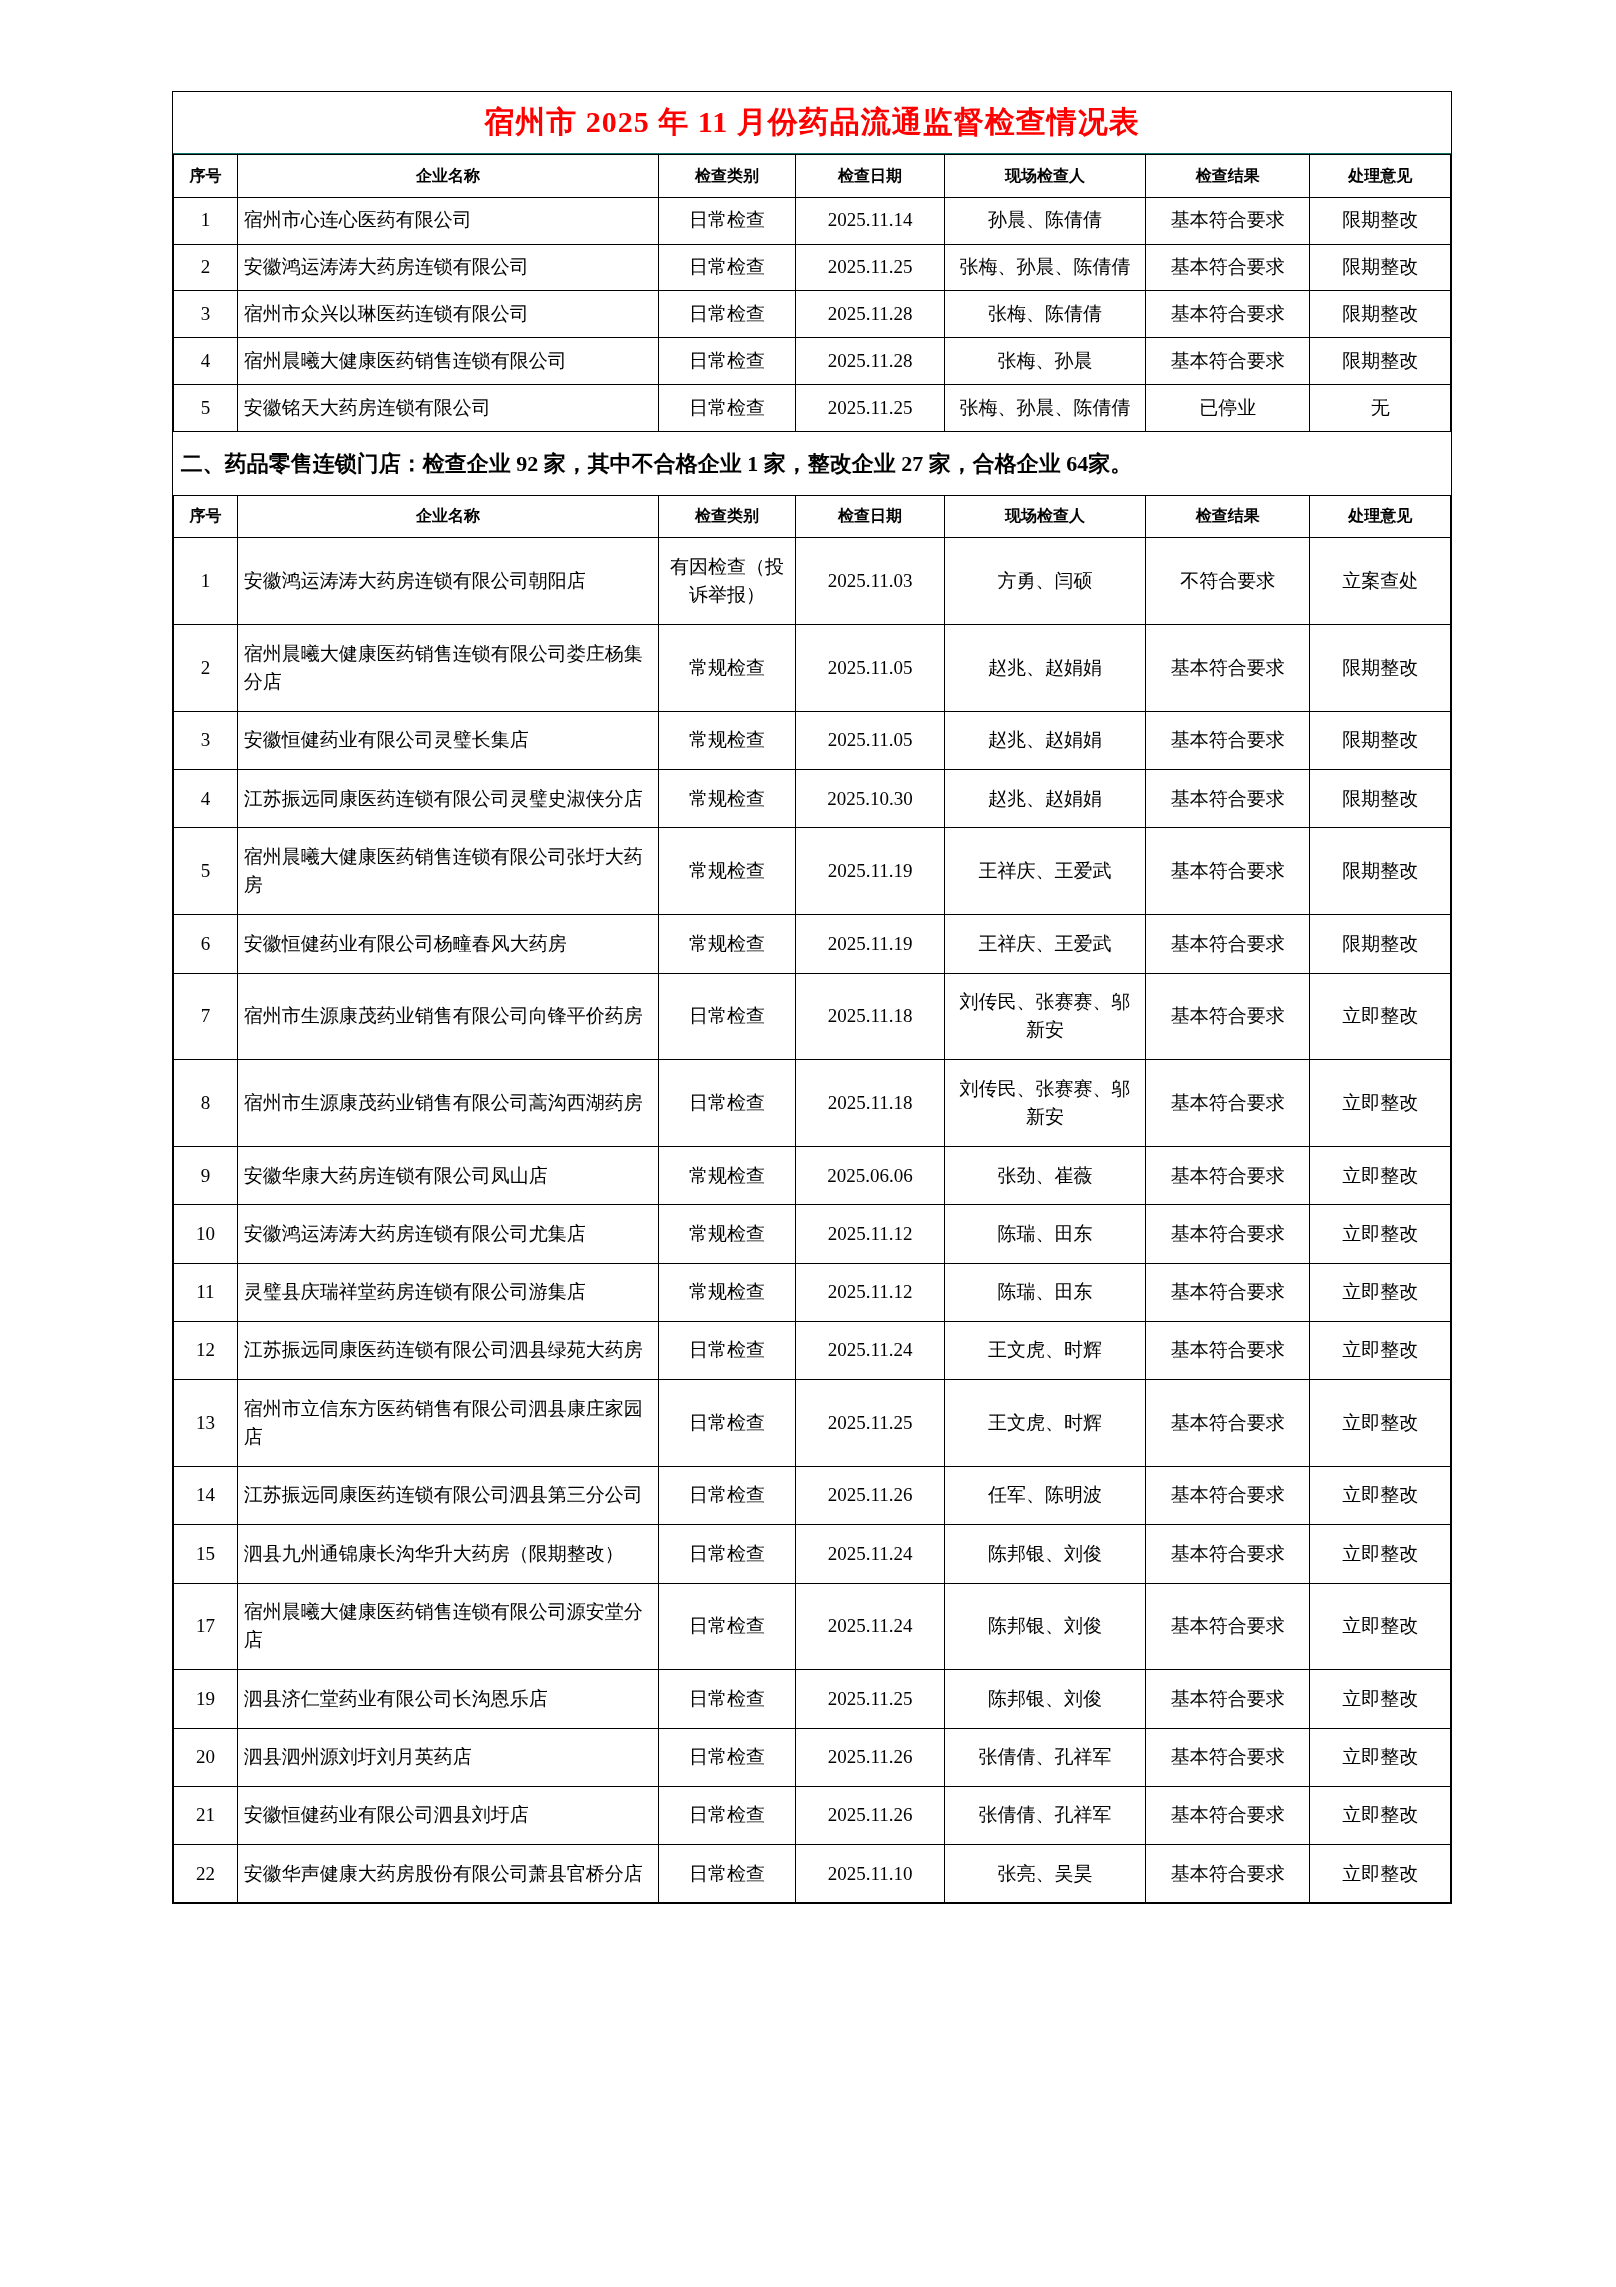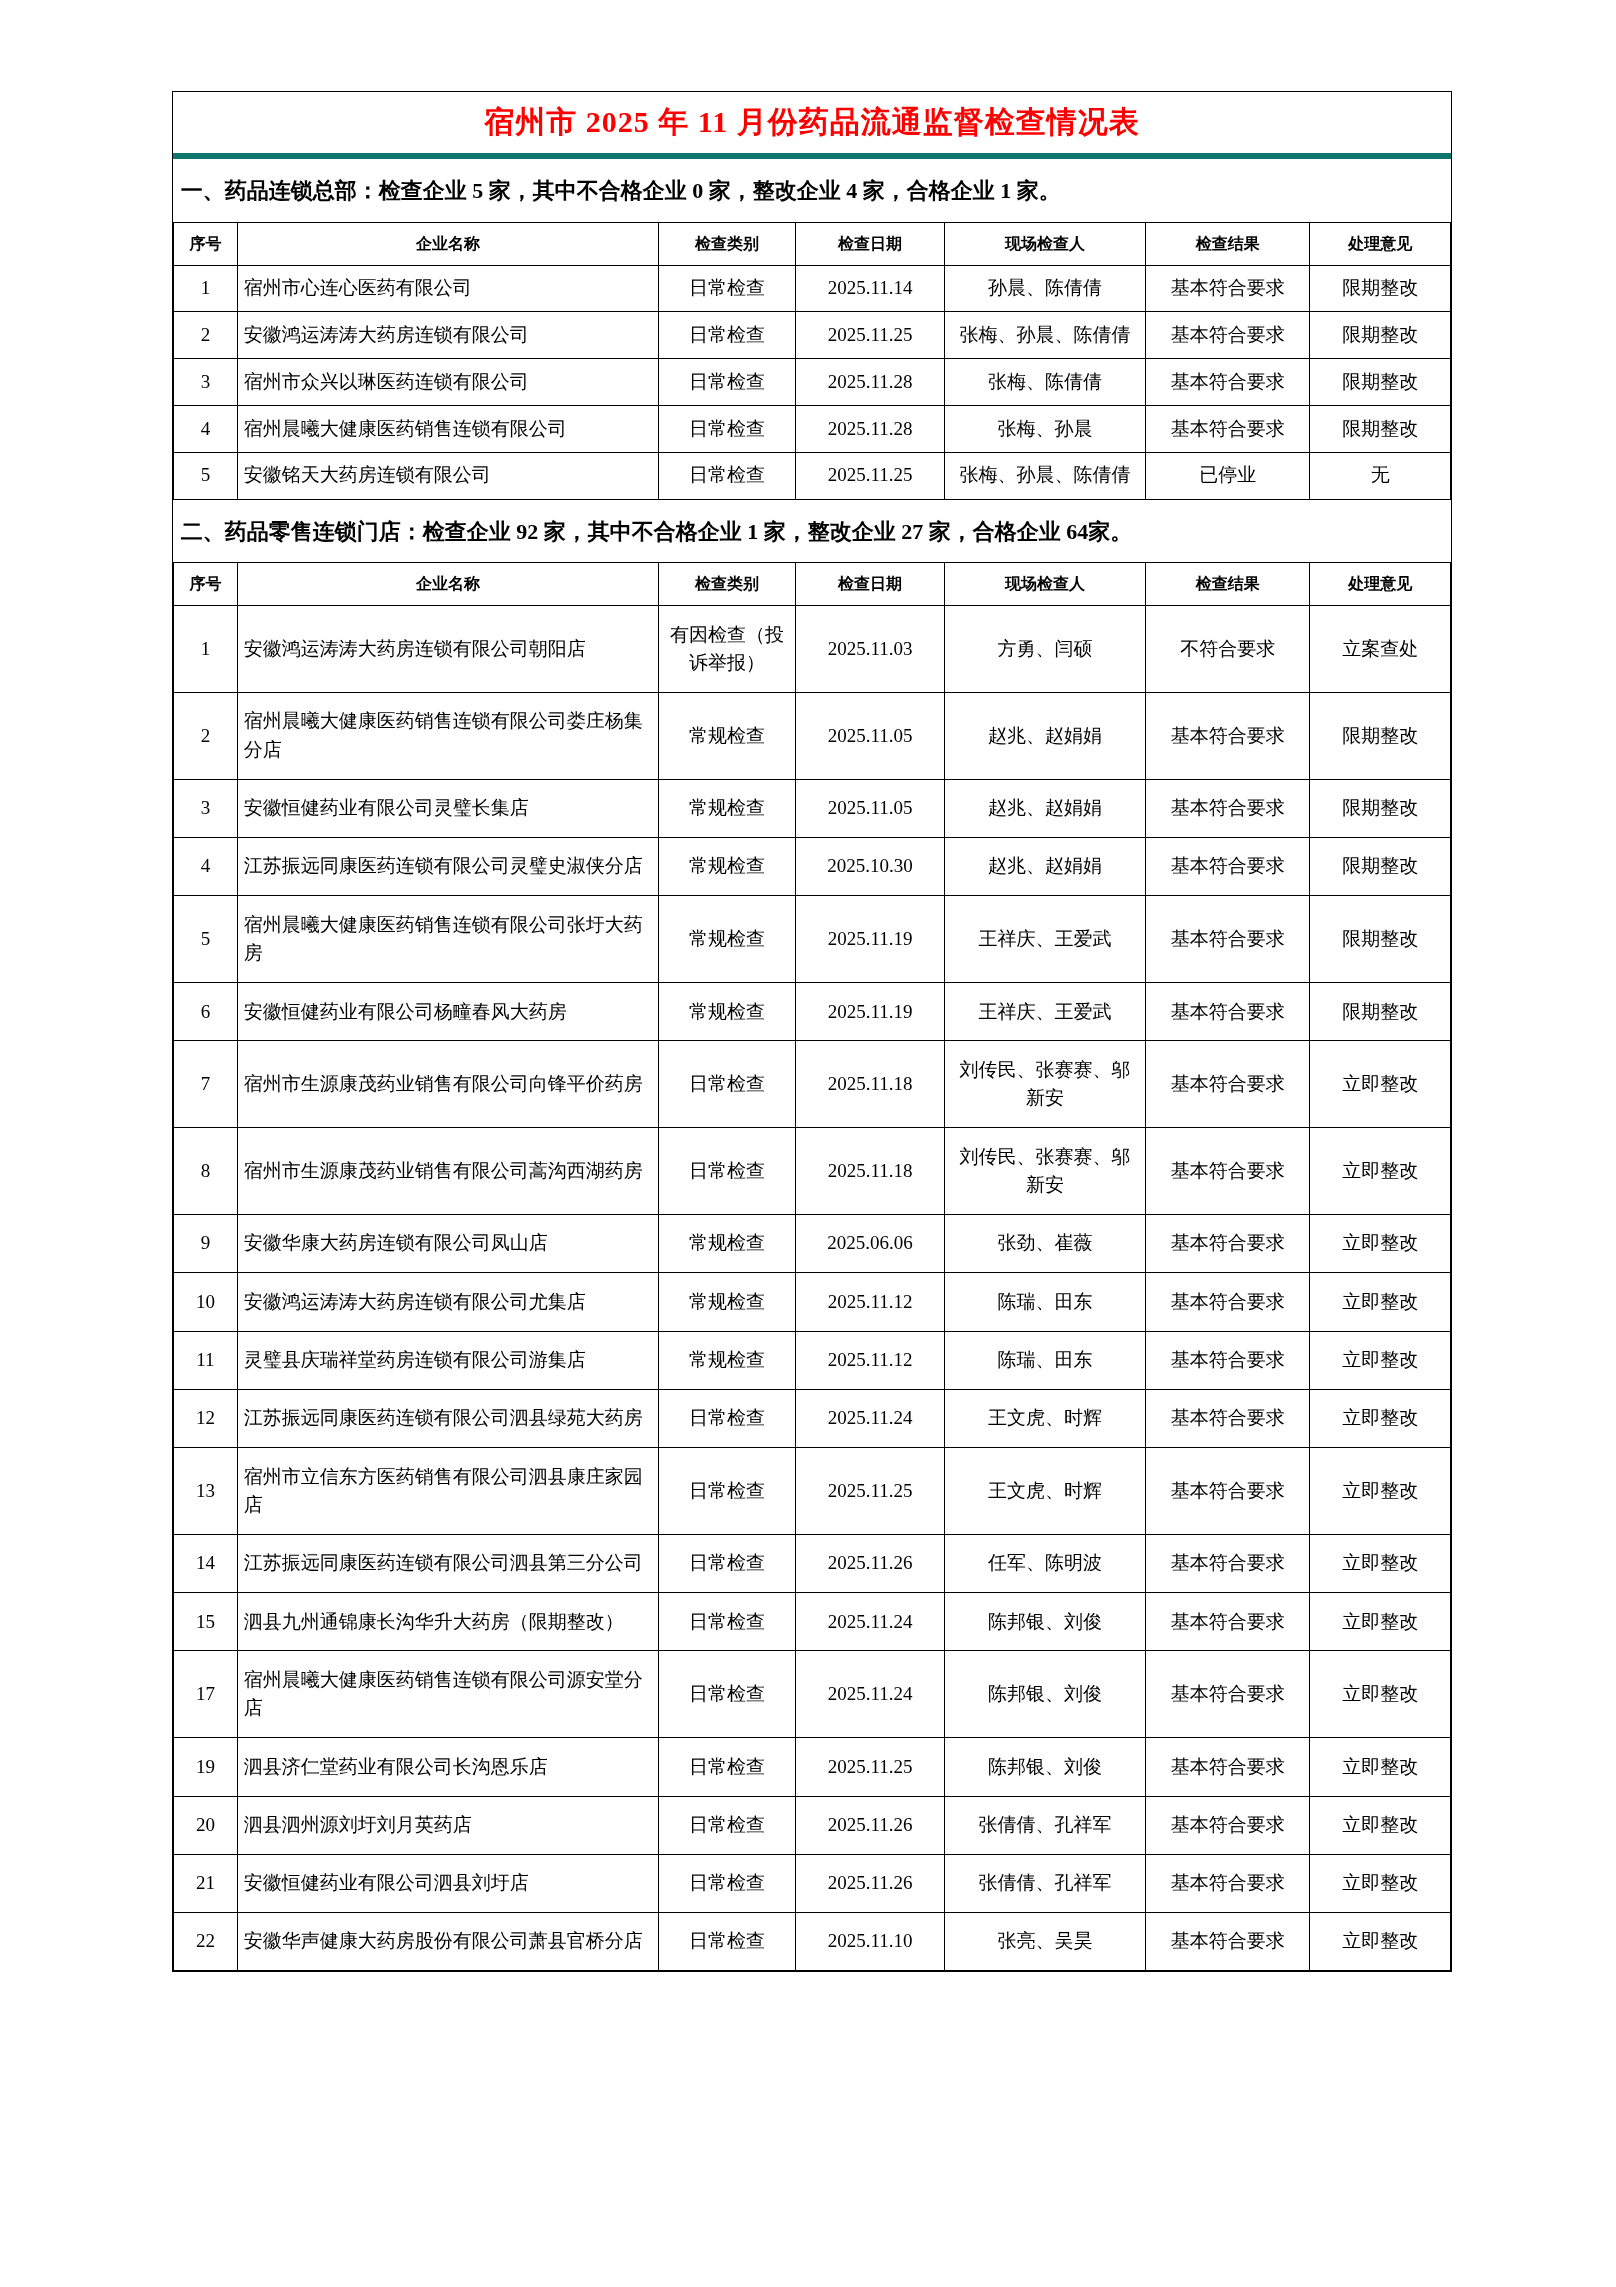--- a/index.html
+++ b/index.html
@@ -18,21 +18,21 @@
     position: absolute;
     left: 172px;
     top: 91px;
     width: 1280px;
     border: 1.9px solid #000000;
     background: #ffffff;
     box-sizing: border-box;
   }
   .title-cell {
     height: 61px;
-    border-bottom: 6px solid #0f766e;
+    border-bottom: 1px solid #0f766e;
     display: flex;
     align-items: center;
     justify-content: center;
     font-size: 30px;
     font-weight: bold;
     color: #ff0000;
     letter-spacing: 1px;
   }
   .caption {
     font-size: 22px;
@@ -78,21 +78,20 @@
   col.c-op    { width: 11%; }
 </style>
 </head>
 <body>
 
 <div class="doc">
 
   <div class="title-cell">宿州市 2025 年 11 月份药品流通监督检查情况表</div>
 
   <section>
-    <div class="caption">一、药品连锁总部：检查企业 5 家，其中不合格企业 0 家，整改企业 4 家，合格企业 1 家。</div>
     <table class="t1">
       <colgroup>
         <col class="c-idx">
           <col class="c-name">
           <col class="c-type">
           <col class="c-date">
         <col class="c-insp">
           <col class="c-res">
           <col class="c-op">
       </colgroup>

